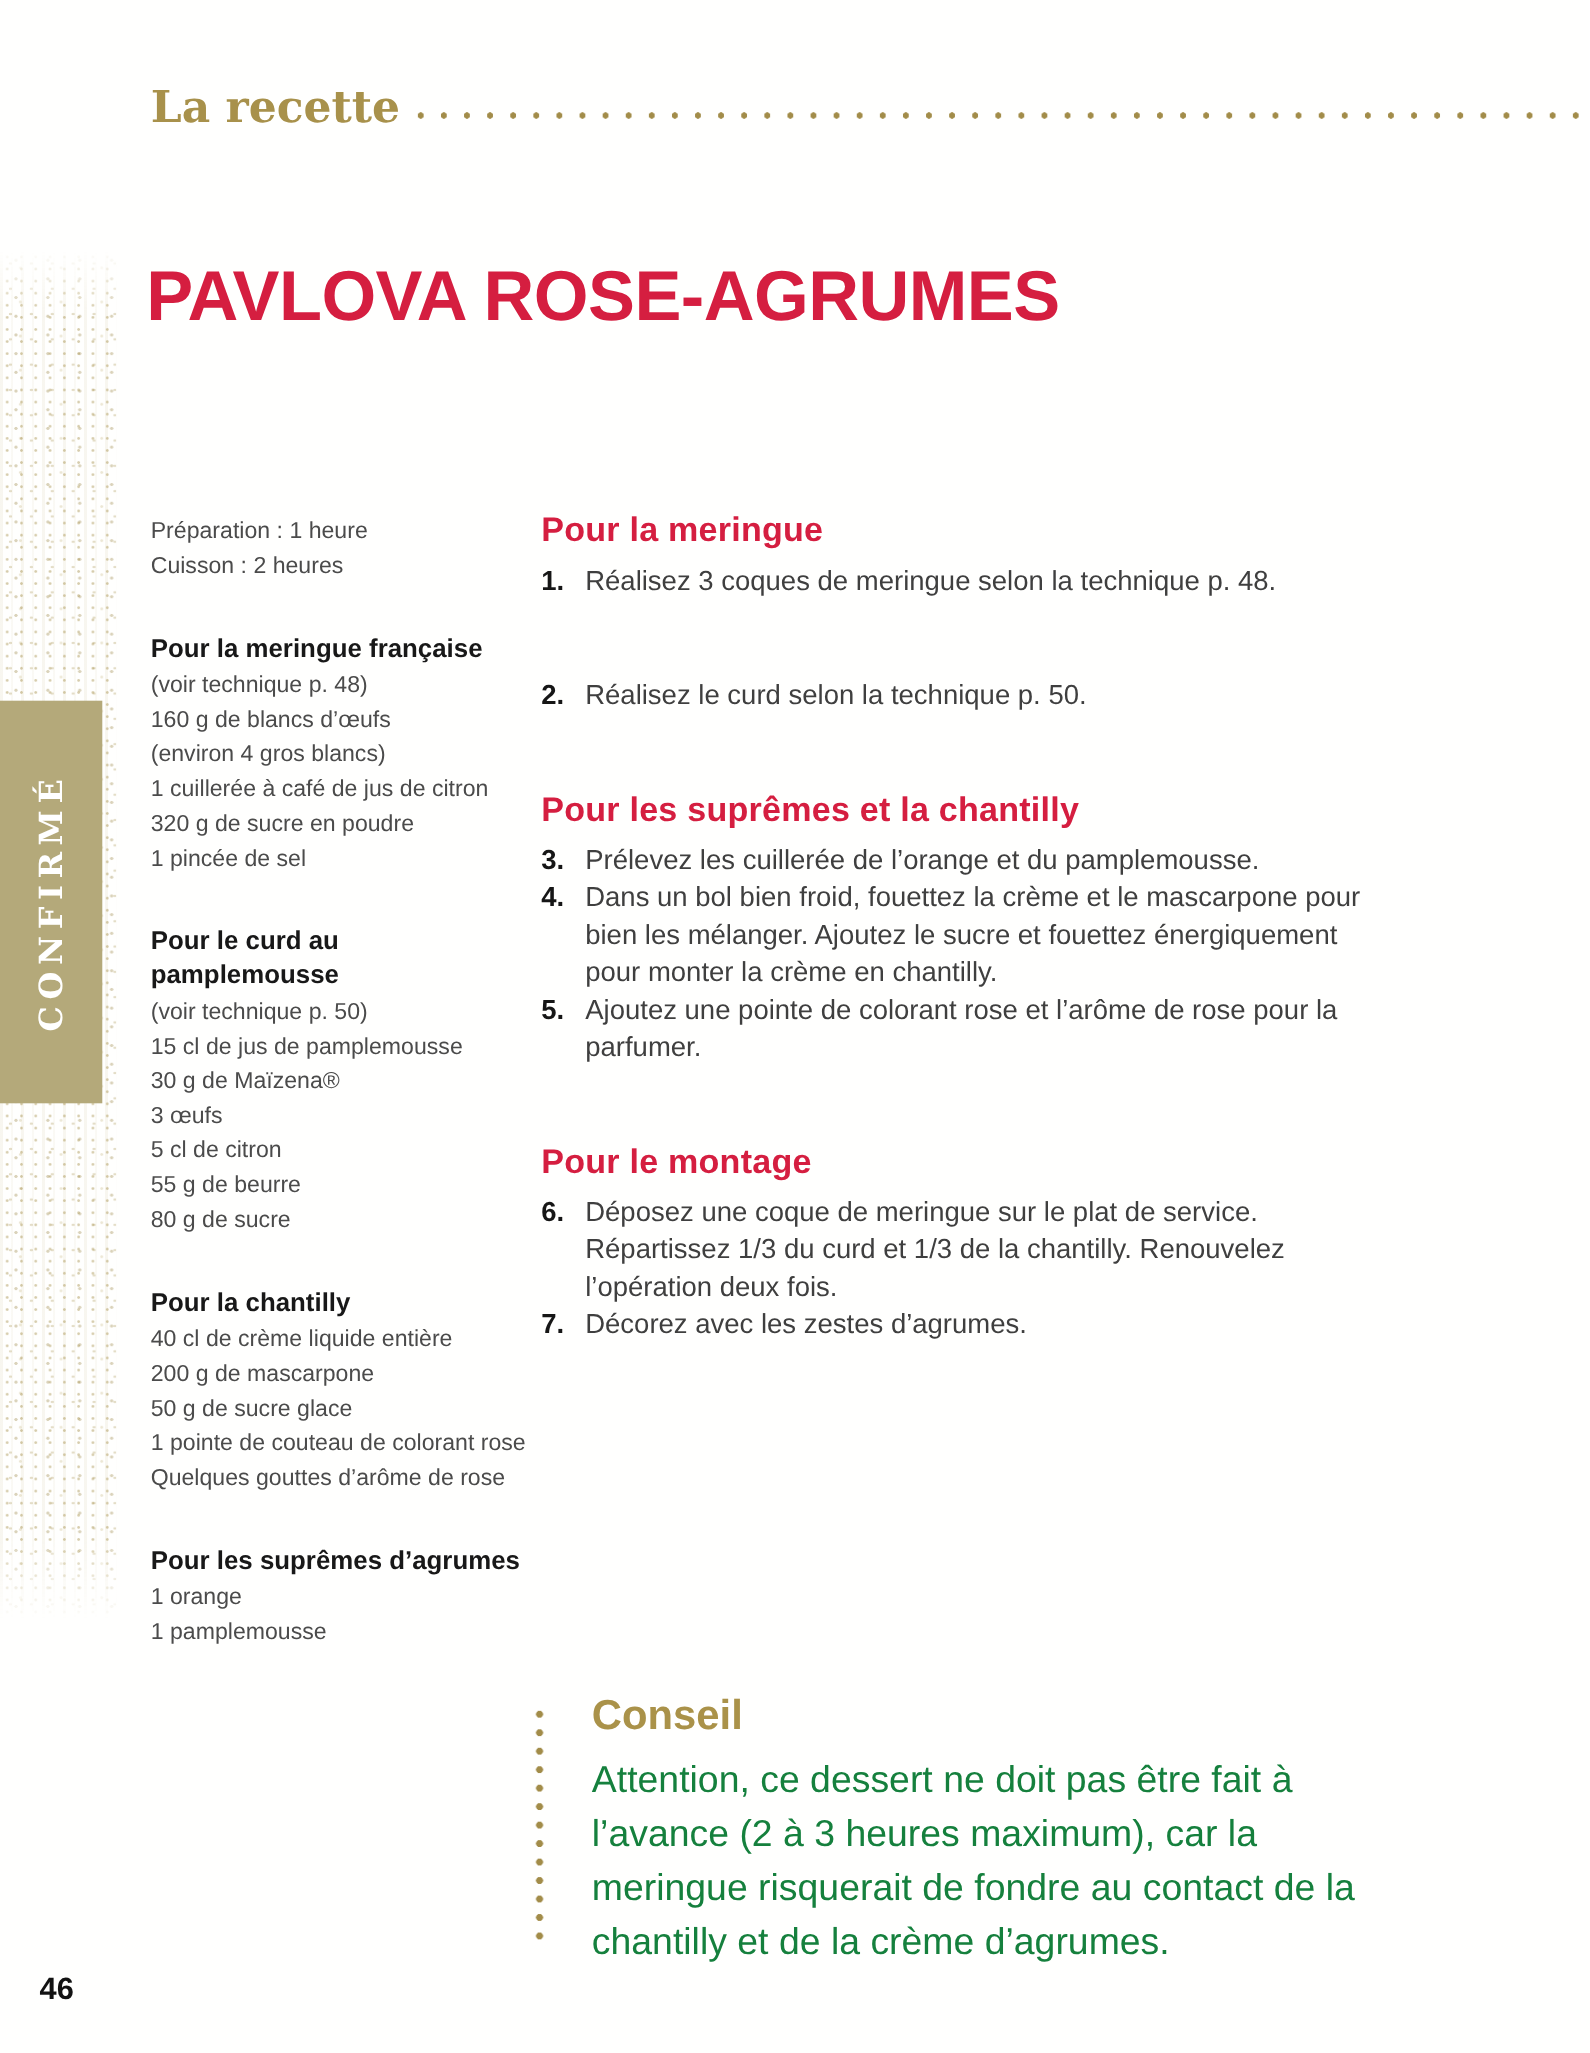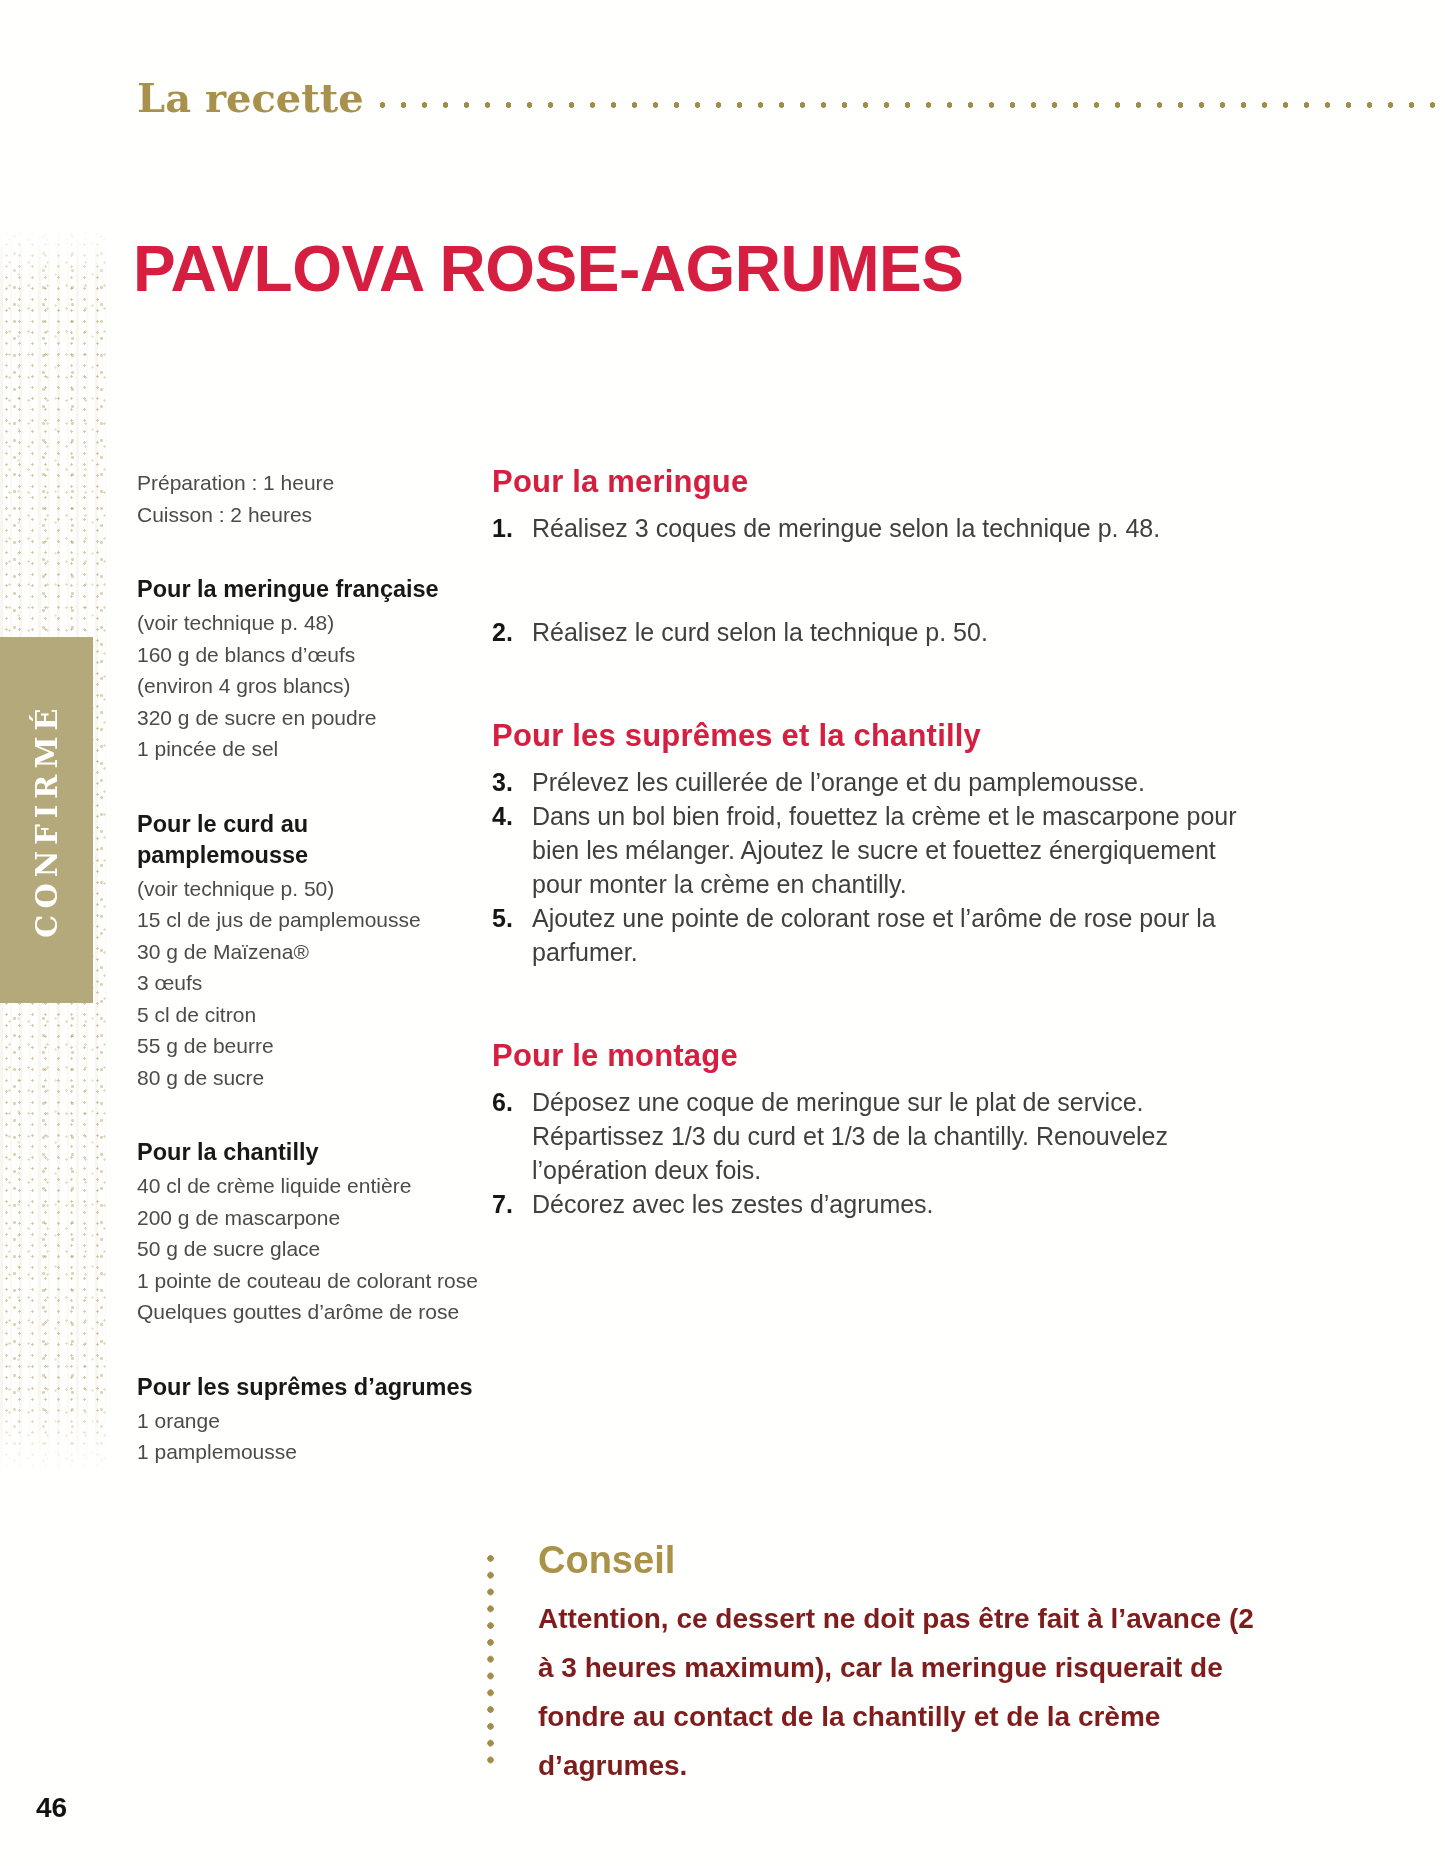--- a/index.html
+++ b/index.html
@@ -69,21 +69,21 @@
 
   
   .conseil { position:absolute; left:487px; top:1540px; display:flex; }
   .conseil-dots {
     width:7px; height:218px; margin-top:10px;
     background-image: radial-gradient(circle, #a28c49 3px, transparent 3.4px);
     background-size:7px 16.8px; background-repeat:repeat-y;
   }
   .conseil-body { margin-left:44px; width:720px; }
   .conseil-title { font-size:38px; font-weight:bold; color:#aa9249; line-height:1.1; margin-bottom:12px; }
-  .conseil-text { font-size:28px; font-weight:bold; color:#7f1d1d; line-height:49px; }
+  .conseil-text { font-size:34px; font-weight:normal; color:#15803d; line-height:49px; }
 
   .pageno { position:absolute; left:36px; top:1792px; font-size:28px; font-weight:bold; color:#121212; }
 </style>
 </head>
 <body>
 
 <div class="page">
 
   <div class="texture-band"></div>
 
@@ -103,20 +103,21 @@
       <div class="ing-line">Cuisson : 2 heures</div>
     </div>
 
     <div class="ing-block">
       <div class="ing-title-group">
         <div class="ing-title-line">Pour la meringue française</div>
       </div>
       <div class="ing-line">(voir technique p. 48)</div>
       <div class="ing-line">160 g de blancs d’œufs</div>
       <div class="ing-line">(environ 4 gros blancs)</div>
+      <div class="ing-line">1 cuillerée à café de jus de citron</div>
       <div class="ing-line">320 g de sucre en poudre</div>
       <div class="ing-line">1 pincée de sel</div>
     </div>
 
     <div class="ing-block">
       <div class="ing-title-group">
         <div class="ing-title-line">Pour le curd au</div>
         <div class="ing-title-line">pamplemousse</div>
       </div>
       <div class="ing-line">(voir technique p. 50)</div>

